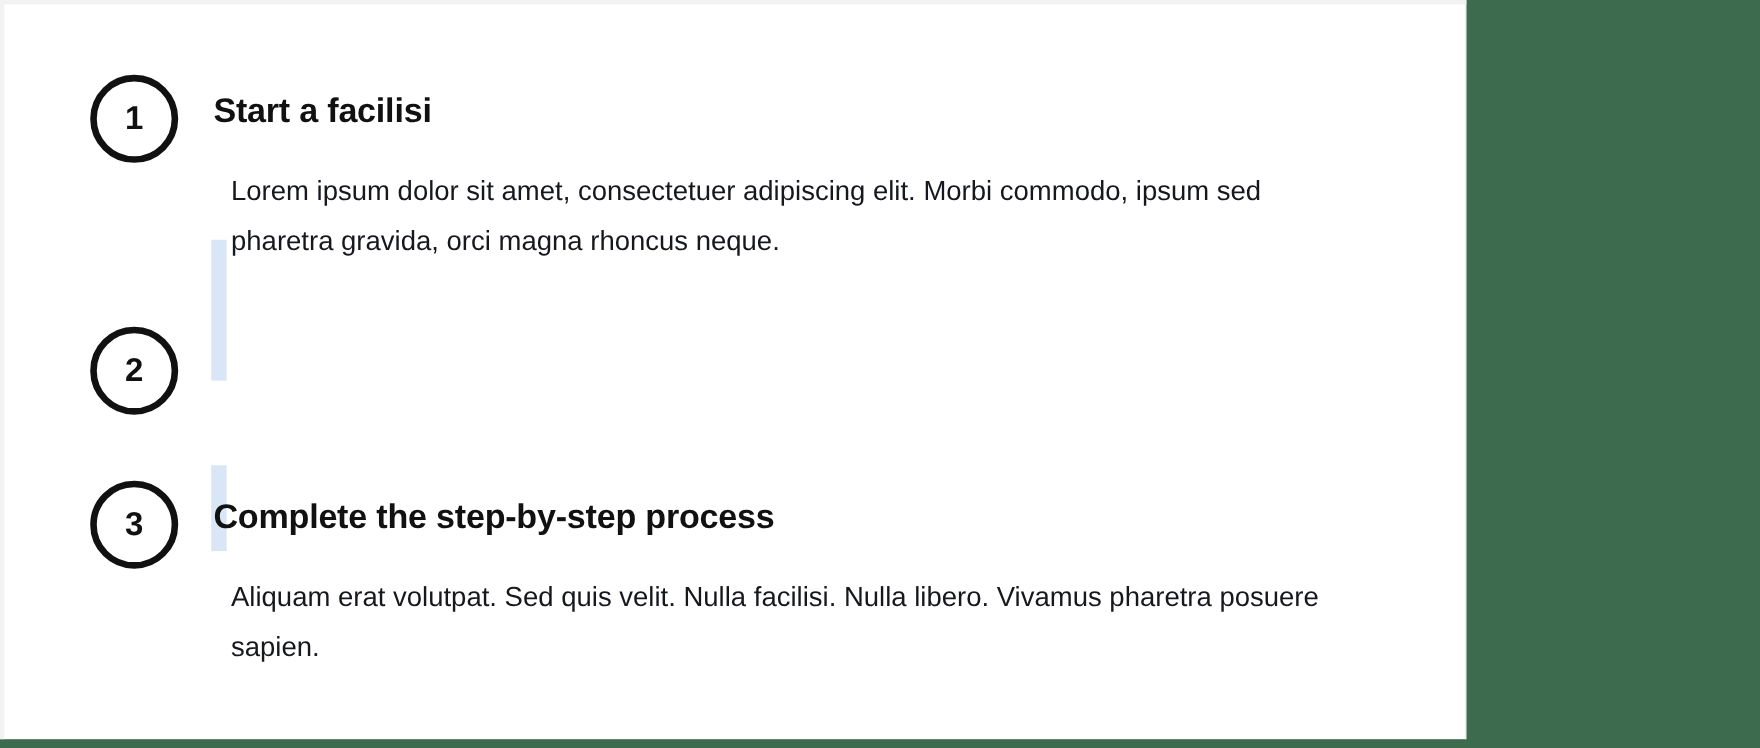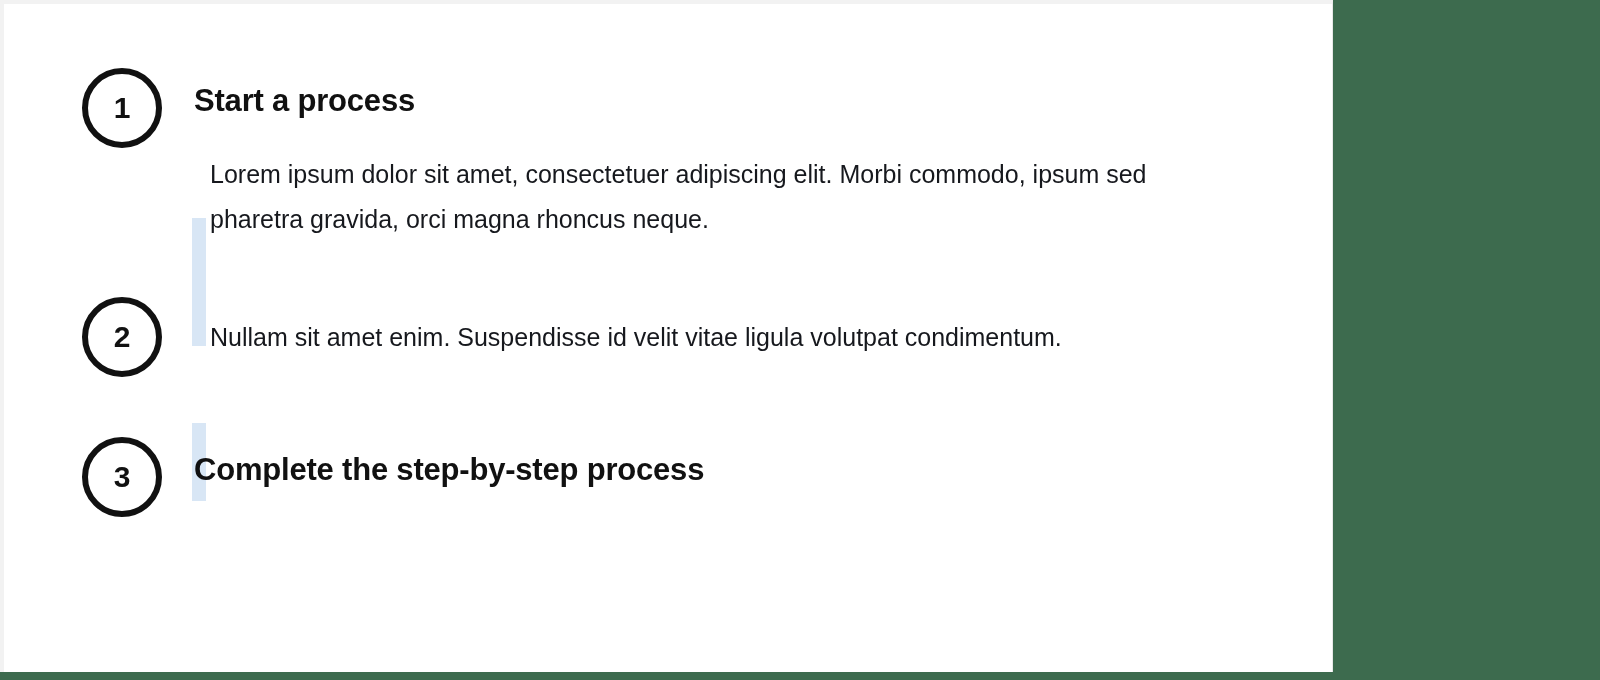--- a/index.html
+++ b/index.html
@@ -105,32 +105,32 @@
 
   <div class="stepper">
 
     <div class="rail rail-1"></div>
     <div class="rail rail-2"></div>
 
     <div class="step step-1">
       <div class="marker">
         <span class="marker-num">1</span>
       </div>
-      <h2 class="step-title">Start a process</h2>
+      <h2 class="step-title">Start a facilisi</h2>
       <p class="step-desc">Lorem ipsum dolor sit amet, consectetuer adipiscing elit. Morbi commodo, ipsum sed pharetra gravida, orci magna rhoncus neque.</p>
     </div>
 
     <div class="step step-2">
       <div class="marker">
         <span class="marker-num">2</span>
       </div>
-      <p class="step-desc">Nullam sit amet enim. Suspendisse id velit vitae ligula volutpat condimentum.</p>
     </div>
 
     <div class="step step-3">
       <div class="marker">
         <span class="marker-num">3</span>
       </div>
       <h2 class="step-title">Complete the step-by-step process</h2>
+      <p class="step-desc">Aliquam erat volutpat. Sed quis velit. Nulla facilisi. Nulla libero. Vivamus pharetra posuere sapien.</p>
     </div>
 
   </div>
 </div>
 
 </body></html>

